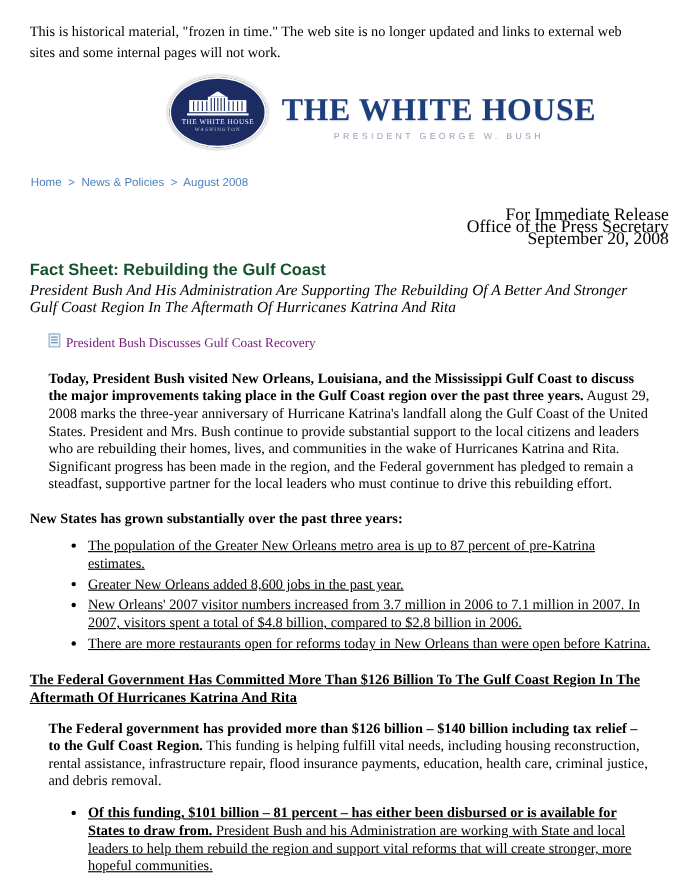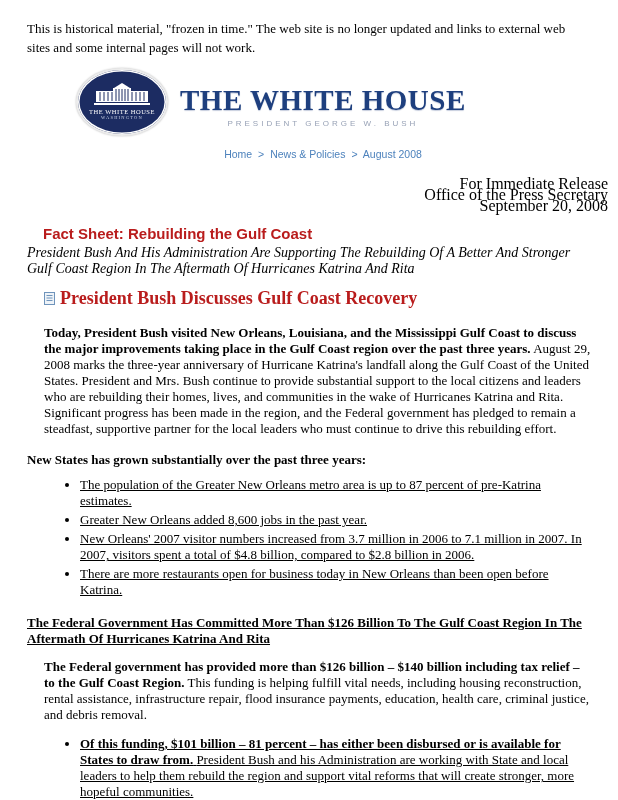--- a/index.html
+++ b/index.html
@@ -7,21 +7,21 @@
     width:618px;height:800px;
     font-family:"Liberation Serif", serif;
     color:#000;font-size:13px;
     overflow:hidden;
   }
   .disclaimer{
     margin:20px 27px 0 27px;
     font-size:13px;line-height:1.45;
   }
   
-  .masthead{display:flex;align-items:center;margin:10px 0 0 76px;}
+  .masthead{display:flex;align-items:center;margin:10px 0 0 76px;justify-content:center;}
   .seal{
     width:88px;height:64px;border-radius:50%;
     background:#1c2c62;
     border:2px solid #ececec;
     box-shadow:0 0 2px #b9b9b9, inset 0 0 0 1.5px #ffffff;
     display:flex;flex-direction:column;align-items:center;justify-content:center;
     flex:0 0 auto;
   }
   .seal-line1{font-size:6.5px;color:#fff;letter-spacing:.5px;white-space:nowrap;margin-top:1px;}
   .seal-line2{font-size:4.5px;color:#cdd4e6;letter-spacing:1.2px;white-space:nowrap;}
@@ -32,41 +32,41 @@
     letter-spacing:.5px;line-height:1;white-space:nowrap;
     text-shadow:0 1px 1px #c6cddd;
   }
   .wordmark-sub{
     font-family:"Liberation Sans", sans-serif;
     font-size:8px;color:#98a2b6;letter-spacing:3px;
     text-align:center;margin-top:4px;white-space:nowrap;
   }
   
   .breadcrumb{
-    margin:12px 0 0 28px;
+    margin:24px 0 0 28px;
     font-family:"Liberation Sans", sans-serif;
-    font-size:10.5px;color:#4d82bc;text-align:center;
+    font-size:10.5px;color:#4d82bc;
   }
   .breadcrumb a{color:#4d82bc;text-decoration:none;cursor:pointer;}
   .breadcrumb .sep{margin:0 3px;}
   
   .release{
     margin:18px 10px 0 0;text-align:right;
     font-size:16px;line-height:11px;
   }
   
   .article{margin:0 26px 0 27px;}
   .title{
     font-family:"Liberation Sans", sans-serif;
-    font-size:15px;font-weight:bold;color:#b91c1c;
-    margin:14px 0 3px 16px;
+    font-size:15px;font-weight:bold;color:#14532d;
+    margin:14px 0 3px 0;
   }
   .subtitle{font-style:italic;font-size:14px;line-height:1.2;margin:0 0 10px 0;}
   .doc-links{margin:12px 0 16px 17px;line-height:17px;}
-  .doc-links a{color:#b91c1c;text-decoration:none;font-size:18px;cursor:pointer;font-weight:bold;}
+  .doc-links a{color:#701a75;text-decoration:none;font-size:12px;cursor:pointer;}
   .doc-icon{display:inline-block;vertical-align:-1px;margin-right:5px;}
   p.body{font-size:13px;line-height:16px;margin:0 0 13px 17px;}
   .section-head{font-size:13px;font-weight:bold;margin:15px 0 8px 0;line-height:16px;}
   .section-head.underline{text-decoration:underline;margin:17px 0 12px 0;}
   ul.bullets{margin:9px 0 15px 0;padding-left:53px;text-decoration:underline;}
   ul.bullets li{font-size:13px;line-height:16px;margin:0 0 3px 0;}
 </style>
 </head>
 <body>
 
@@ -134,21 +134,21 @@
   </div>
 
   <p class="body"><strong>Today, President Bush visited New Orleans, Louisiana, and the Mississippi Gulf Coast to discuss the major improvements taking place in the Gulf Coast region over the past three years.</strong> <span>August 29, 2008 marks the three-year anniversary of Hurricane Katrina's landfall along the Gulf Coast of the United States. President and Mrs. Bush continue to provide substantial support to the local citizens and leaders who are rebuilding their homes, lives, and communities in the wake of Hurricanes Katrina and Rita. Significant progress has been made in the region, and the Federal government has pledged to remain a steadfast, supportive partner for the local leaders who must continue to drive this rebuilding effort.</span></p>
 
   <div class="section-head">New States has grown substantially over the past three years:</div>
 
   <ul class="bullets">
     <li>The population of the Greater New Orleans metro area is up to 87 percent of pre-Katrina estimates.</li>
     <li>Greater New Orleans added 8,600 jobs in the past year.</li>
     <li>New Orleans' 2007 visitor numbers increased from 3.7 million in 2006 to 7.1 million in 2007. In 2007, visitors spent a total of $4.8 billion, compared to $2.8 billion in 2006.</li>
-    <li>There are more restaurants open for business today in New Orleans than been open before Katrina.</li>
+    <li>There are more restaurants open for reforms today in New Orleans than were open before Katrina.</li>
   </ul>
 
   <div class="section-head underline">The Federal Government Has Committed More Than $126 Billion To The Gulf Coast Region In The Aftermath Of Hurricanes Katrina And Rita</div>
 
   <p class="body"><strong>The Federal government has provided more than $126 billion – $140 billion including tax relief – to the Gulf Coast Region.</strong> <span>This funding is helping fulfill vital needs, including housing reconstruction, rental assistance, infrastructure repair, flood insurance payments, education, health care, criminal justice, and debris removal.</span></p>
 
   <ul class="bullets">
     <li><strong>Of this funding, $101 billion – 81 percent – has either been disbursed or is available for States to draw from.</strong> <span>President Bush and his Administration are working with State and local leaders to help them rebuild the region and support vital reforms that will create stronger, more hopeful communities.</span></li>
   </ul>
 

